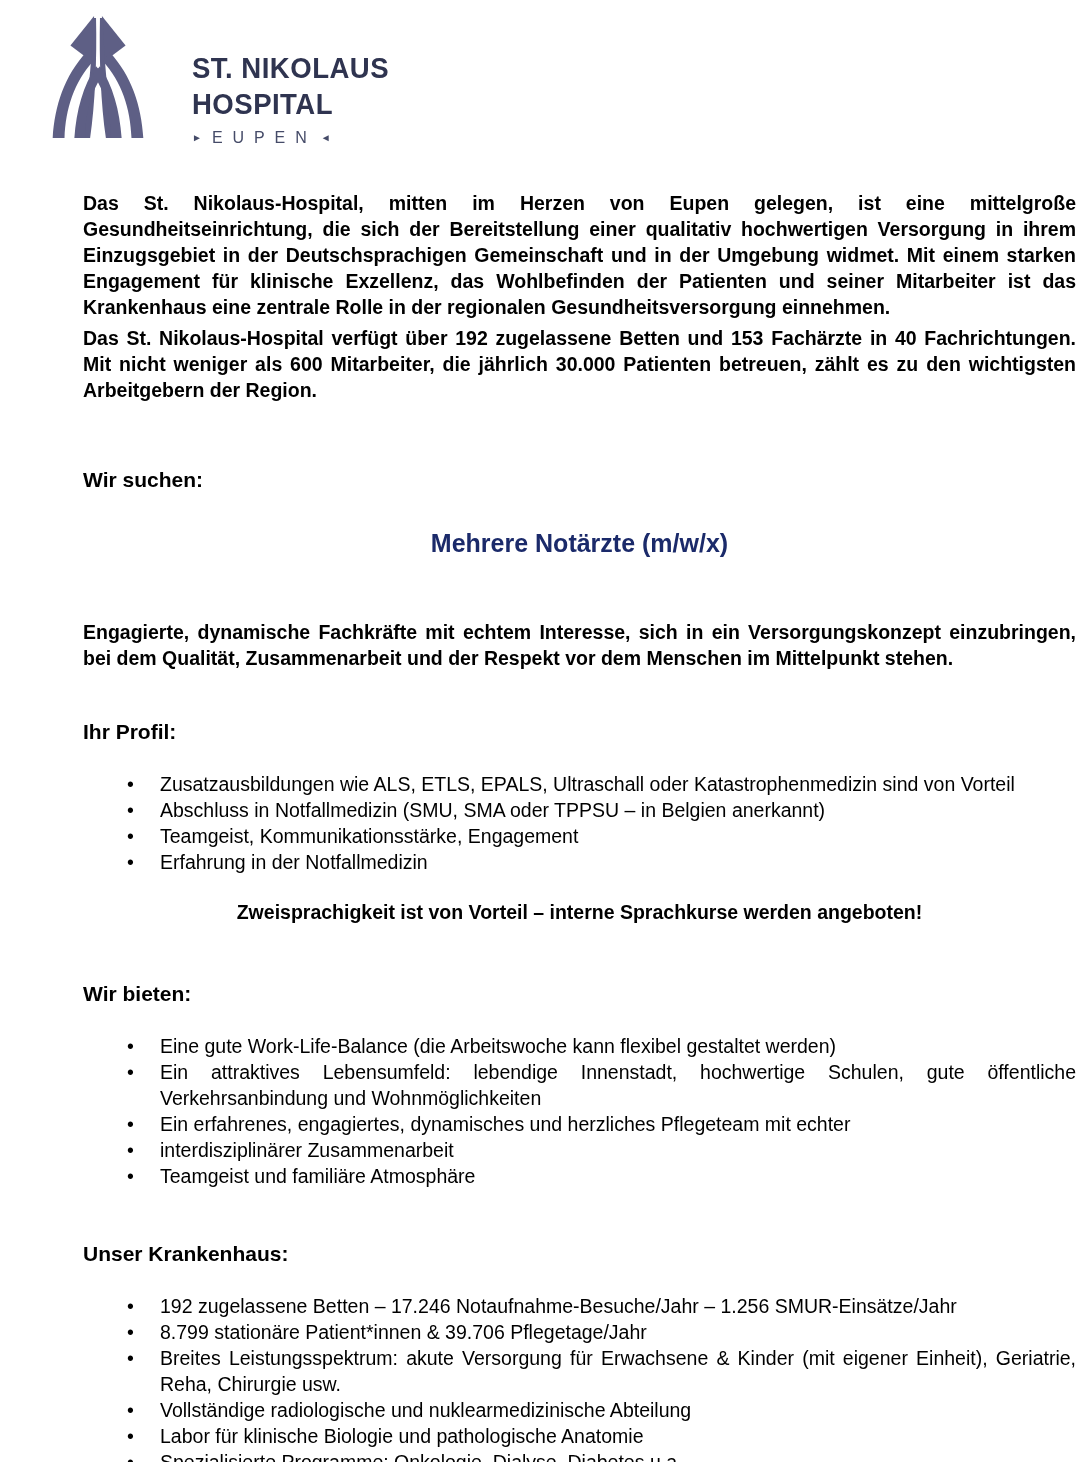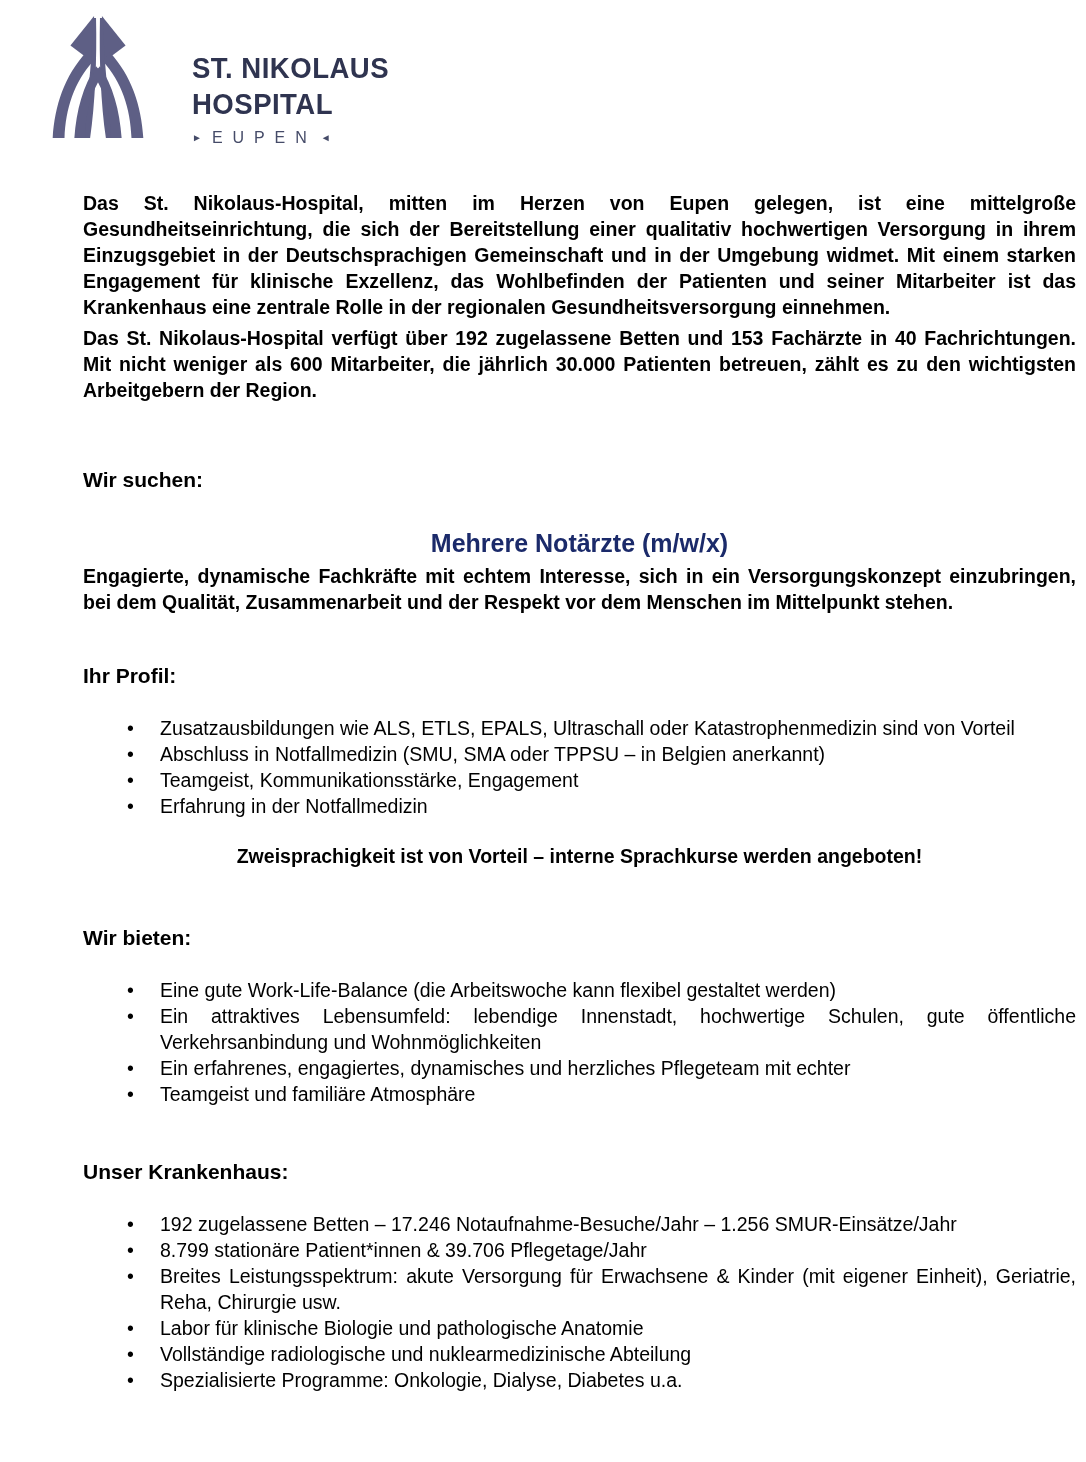--- a/index.html
+++ b/index.html
@@ -58,21 +58,21 @@
     margin: 0;
   }
   .h-wir-suchen { margin-top: 64px; }
   .job-title {
     margin-top: 30px;
     text-align: center;
     font-size: 25px;
     line-height: 40px;
     font-weight: 700;
   }
-  .p-intro-job { }
+  .p-intro-job { margin-top: 56px; }
   .h-profil { margin-top: 48px; }
   .h-bieten { margin-top: 56px; }
   .h-krankenhaus { margin-top: 52px; }
   .note { margin-top: 24px; text-align: center; }
 
   ul.bullets {
     list-style: none;
     margin: 26px 0 0 44px;
     padding: 0;
     text-align: justify;
@@ -152,35 +152,36 @@
     <p class="section-heading h-bieten">Wir bieten:</p>
 
     <ul class="bullets">
 
         <li>Eine gute Work-Life-Balance (die Arbeitswoche kann flexibel gestaltet werden)</li>
 
         <li>Ein attraktives Lebensumfeld: lebendige Innenstadt, hochwertige Schulen, gute öffentliche Verkehrsanbindung und Wohnmöglichkeiten</li>
 
         <li>Ein erfahrenes, engagiertes, dynamisches und herzliches Pflegeteam mit echter</li>
 
+        <li>interdisziplinärer Zusammenarbeit</li>
 
         <li>Teamgeist und familiäre Atmosphäre</li>
       </ul>
 
     <p class="section-heading h-krankenhaus">Unser Krankenhaus:</p>
 
     <ul class="bullets">
 
         <li>192 zugelassene Betten – 17.246 Notaufnahme-Besuche/Jahr – 1.256 SMUR-Einsätze/Jahr</li>
 
         <li>8.799 stationäre Patient*innen &amp; 39.706 Pflegetage/Jahr</li>
 
         <li>Breites Leistungsspektrum: akute Versorgung für Erwachsene &amp; Kinder (mit eigener Einheit), Geriatrie, Reha, Chirurgie usw.</li>
 
+        <li>Vollständige radiologische und nuklearmedizinische Abteilung</li>
+
         <li>Labor für klinische Biologie und pathologische Anatomie</li>
-
-        <li>Vollständige radiologische und nuklearmedizinische Abteilung</li>
 
         <li>Spezialisierte Programme: Onkologie, Dialyse, Diabetes u.a.</li>
       </ul>
 
   </div>
 </div>
 
 </body></html>

